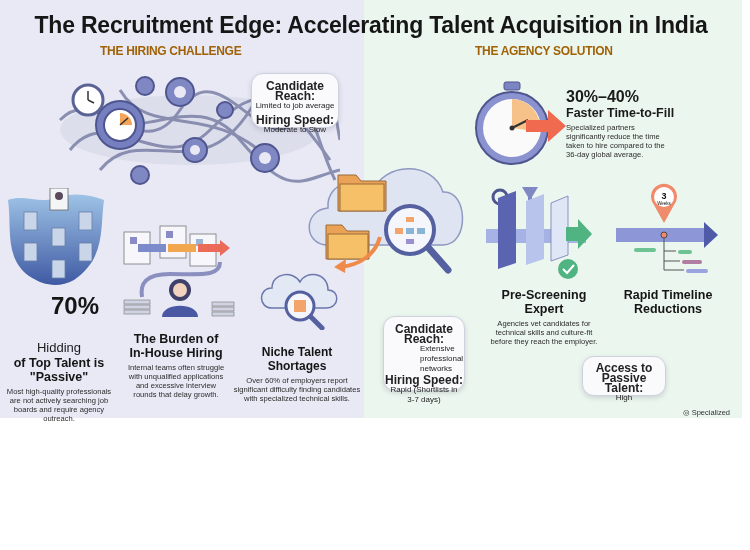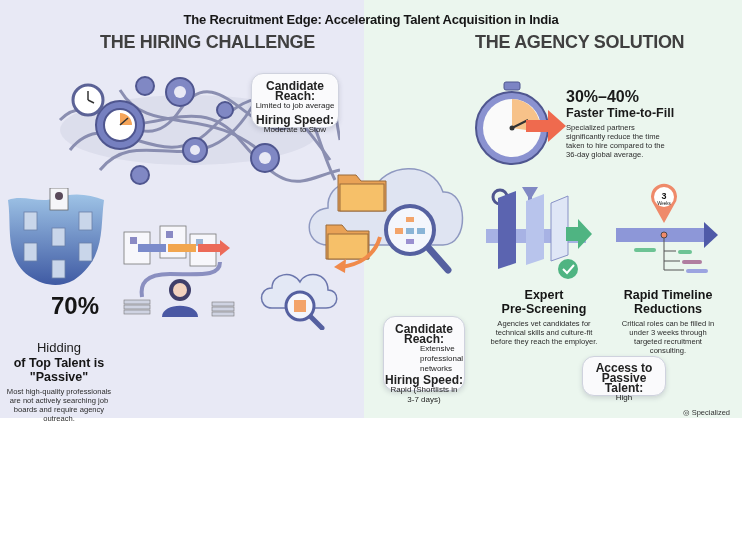--- a/index.html
+++ b/index.html
@@ -4,23 +4,23 @@
 <style>
   * { box-sizing: border-box; margin: 0; padding: 0; }
   html, body { width: 750px; height: 550px; background: #ffffff; overflow: hidden; }
   body { font-family: "Liberation Sans", sans-serif; color: #1a1a1a; position: relative; }
 
   #canvas { position: absolute; left: 0; top: 0; width: 742px; height: 418px; }
   .panel-left { position: absolute; left: 0; top: 0; width: 364px; height: 418px; background: #e8e9f5; }
   .panel-right { position: absolute; left: 364px; top: 0; width: 378px; height: 418px; background: #ebf6ee; }
 
   .main-title { position: absolute; left: 0; top: 12px; width: 742px; text-align: center;
-    font-size: 13px; font-weight: bold; letter-spacing: -0.2px; color: #161616; }
-  .section-title { position: absolute; top: 32px; font-size: 18px; font-weight: bold;
-    letter-spacing: -0.3px; color: #404040; }
+    font-size: 23px; font-weight: bold; letter-spacing: -0.2px; color: #161616; }
+  .section-title { position: absolute; top: 44px; font-size: 12px; font-weight: bold;
+    letter-spacing: -0.3px; color: #a16207; }
 
   .abs { position: absolute; }
   .center { text-align: center; }
 
   .callout { position: absolute; background: #fafafc; border: 1px solid #cfd2de; border-radius: 12px;
     box-shadow: 0 2px 5px rgba(60,60,90,0.18); text-align: center; font-size: 8px; line-height: 10px; color: #222; }
   .callout b { display: block; font-size: 12px; font-weight: bold; }
 
   .big-stat { font-size: 24px; font-weight: bold; color: #151515; padding-left: 32px; }
   .card-title { font-weight: bold; font-size: 12.5px; line-height: 14px; color: #151515; }
@@ -156,21 +156,31 @@
   </svg>
 
   <div class="abs center" style="left:0;top:292px;width:118px;">
     <div class="big-stat">70%</div>
     <div style="font-size:13px;line-height:12px;margin-top:22px;">Hidding</div>
     <div class="card-title" style="margin-top:2px;">of Top Talent is</div>
     <div class="card-title">"Passive"</div>
     <div class="card-desc" style="margin:3px auto 0;width:108px;">Most high-quality professionals are not actively searching job boards and require agency outreach.</div>
   </div>
 
-
+  <div class="abs center" style="left:120px;top:332px;width:112px;">
+    <div class="card-title">The Burden of</div>
+    <div class="card-title">In-House Hiring</div>
+    <div class="card-desc" style="margin:3px auto 0;width:104px;">Internal teams often struggle with unqualified applications and excessive interview rounds that delay growth.</div>
+  </div>
+
+  <div class="abs center" style="left:232px;top:345px;width:130px;">
+    <div class="card-title" style="font-size:12px;">Niche Talent</div>
+    <div class="card-title" style="font-size:12px;">Shortages</div>
+    <div class="card-desc" style="margin:3px auto 0;width:128px;">Over 60% of employers report significant difficulty finding candidates with specialized technical skills.</div>
+  </div>
 
   <svg class="abs" style="left:468px;top:80px;" width="100" height="88">
     <rect x="36" y="2" width="16" height="8" rx="2" fill="#7c84c4" stroke="#4f568f"></rect>
     <circle cx="44" cy="48" r="36" fill="#8a92d0" stroke="#4f568f" stroke-width="2"></circle>
     <circle cx="44" cy="48" r="29" fill="#fafafa"></circle>
     <path d="M44,48 L44,19 A29,29 0 0 1 72,52 Z" fill="#f6b774" opacity="0.85"></path>
     <line x1="44" y1="48" x2="60" y2="40" stroke="#333" stroke-width="2"></line>
     <circle cx="44" cy="48" r="2.5" fill="#333"></circle>
     <path d="M58,40 h22 v-10 l18,16 l-18,16 v-10 h-22 z" fill="#ef6a4e"></path>
   </svg>
@@ -210,29 +220,28 @@
   </svg>
 
   <div class="callout" style="left:383px;top:316px;width:82px;height:75px;padding-top:7px;">
     <b>Candidate Reach:</b>
     <span style="display:block;padding:0 12px;margin-left:24px;">Extensive professional networks</span>
     <b style="margin-top:1px;">Hiring Speed:</b>
     <span style="display:block;padding:0 4px;">Rapid (Shortlists in 3-7 days)</span>
   </div>
 
   <div class="abs center" style="left:484px;top:288px;width:120px;">
+    <div class="card-title">Pre-Screening</div>
     <div class="card-title">Expert</div>
-    <div class="card-title">Pre-Screening</div>
     <div class="card-desc" style="margin:3px auto 12px;width:110px;">Agencies vet candidates for technical skills and culture-fit before they reach the employer.</div>
   </div>
 
   <div class="abs center" style="left:610px;top:288px;width:116px;">
     <div class="card-title">Rapid Timeline</div>
     <div class="card-title">Reductions</div>
-    <div class="card-desc" style="margin:3px auto 0;width:104px;">Critical roles can be filled in under 3 weeks through targeted recruitment consulting.</div>
   </div>
 
   <div class="callout" style="left:582px;top:356px;width:84px;height:40px;padding-top:6px;">
     <b style="padding:0 8px;">Access to Passive Talent:</b>
     <span>High</span>
   </div>
 
   <div class="footer-logo">
     <span>◎</span>
     <span>Specialized</span>

